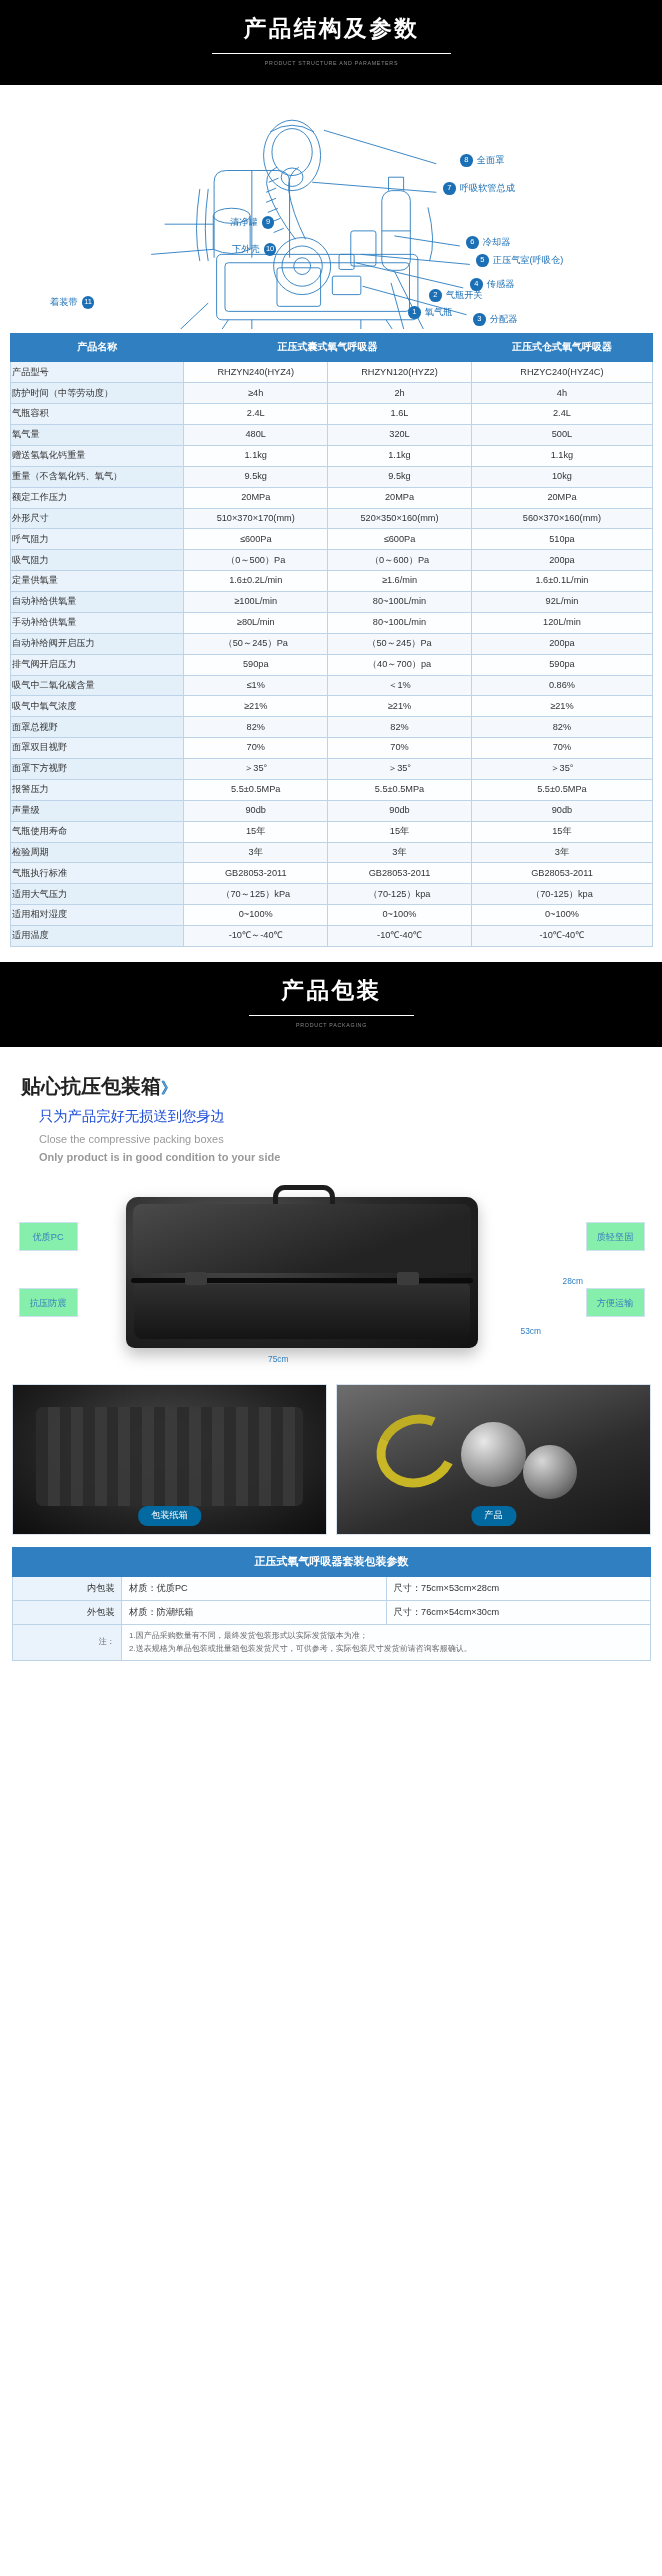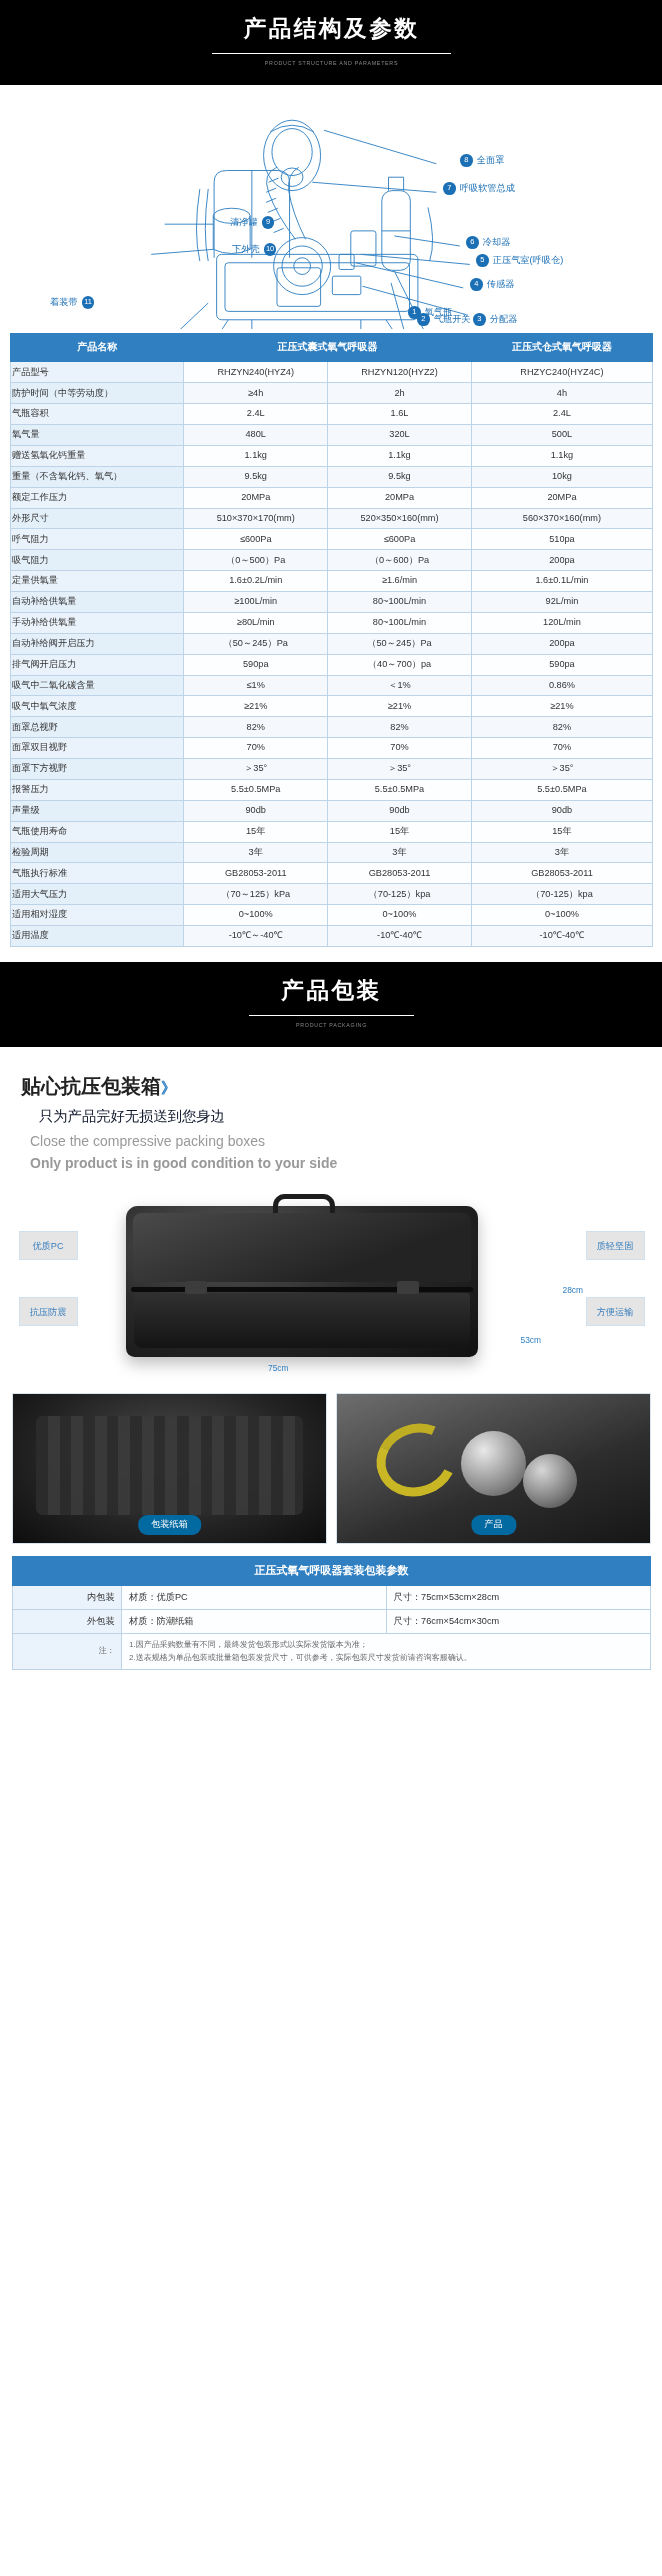--- a/index.html
+++ b/index.html
@@ -95,26 +95,26 @@
   .pack-head h2 {
     margin: 4px;
     font-size: 20px;
     color: #222;
     font-weight: bold;
   }
   .pack-head h2 .arrows { color: #2f7fc1; font-size: 15px; letter-spacing:-1.7px;}
   .pack-head h3 {
     margin: 6.7px 0 0 22px;
     font-size: 14.3px;
-    color: #0f172a;
+    color: #1d4ed8;
     font-weight: normal;
   }
   .pack-head p {
-    margin: 5px 0 0 13px;
-    font-size: 14px;
+    margin: 5px 0 0 22px;
+    font-size: 11px;
     color: #999;
     line-height: 1.5;
   }
   
   .case-area {
     position: relative;
     height: 197px;
     margin: 8.4px 0 0 0;
     background: #fff;
   }
@@ -145,21 +145,21 @@
     position:absolute; left:147px; top:-11.7px; width:62px; height:22px;
     border:5.9px solid #1d1d1d; border-bottom:none;
     border-radius: 11.7px 11.7px 0 0;
   }
   .latch { position:absolute; width:22px; height:13.4px; background:#3c3c3c; border-radius:2.5px; top:75px;}
   .latch.l { left: 59px; }
   .latch.r { right: 59px; }
   .tagbox {
     position: absolute;
     width: 59px; height: 28.5px;
-    background: #e5e5e5;
+    background: #86efac;
     border: 0.8px solid #cfe0ef;
     color: #3a7fbd;
     font-size: 9.2px;
     text-align: center;
     line-height: 28.5px;
   }
   .tag-tl { left: 18.5px; top: 40px; }
   .tag-bl { left: 18.5px; top: 106px; }
   .tag-tr { right: 18.5px; top: 40px; }
   .tag-br { right: 18.5px; top: 106px; }
@@ -342,21 +342,21 @@
 
   <div class="lbl left" style="left:230px; top:131px;">
     <span>清净罐</span><span class="num">9</span>
   </div>
   <div class="lbl left" style="left:200px; top:158px;margin-left:32px;">
     <span>下外壳</span><span class="num">10</span>
   </div>
 </div>
 
 <div style="position:relative; height:0;">
-  <div class="lbl right" style="position:absolute; left:417px; top:-39px;margin-top:24px;">
+  <div class="lbl right" style="position:absolute; left:429px; top:-39px;">
     <span class="num">2</span><span>气瓶开关</span>
   </div>
   <div class="lbl right" style="position:absolute; left:408px; top:-22px;">
     <span class="num">1</span><span>氧气瓶</span>
   </div>
   <div class="lbl left" style="position:absolute; left:50px; top:-32px;">
     <span>着装带</span><span class="num">11</span>
   </div>
 </div>
 

